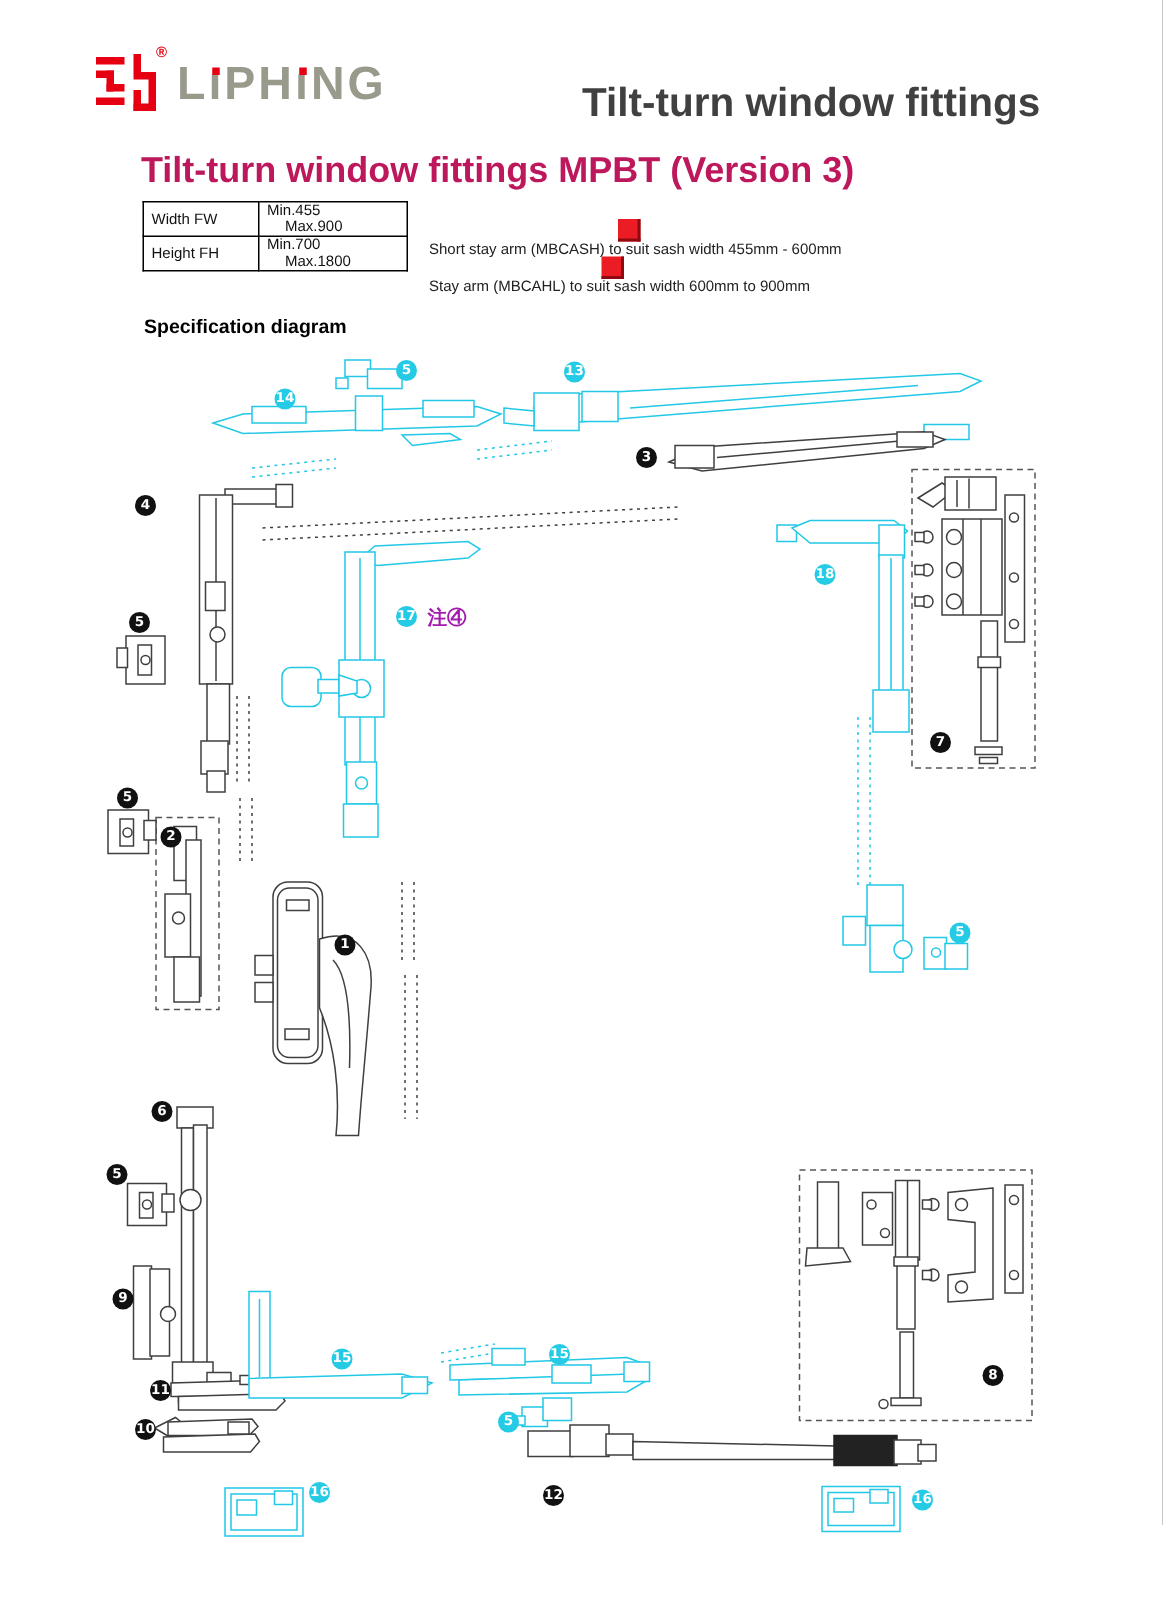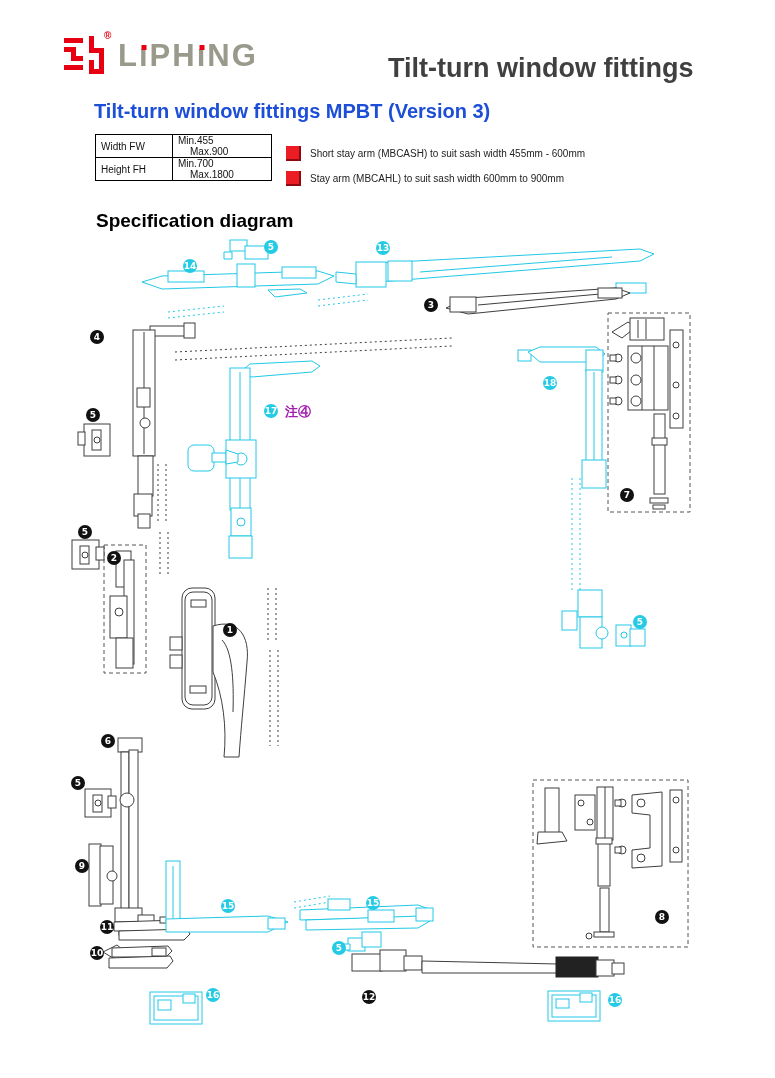--- a/index.html
+++ b/index.html
@@ -8,33 +8,33 @@
 
   
   .logo-icon{position:absolute;left:64px;top:36px;width:46px;height:42px;}
   .reg-mark{position:absolute;left:104px;top:30px;font-size:10px;color:#e60012;font-weight:bold;}
   .brand{position:absolute;left:118px;top:38px;font-size:31px;font-weight:bold;
          color:#9a9a8c;letter-spacing:2px;}
   .dotless{position:relative;display:inline-block;}
   .reddot{position:absolute;left:50%;transform:translateX(-50%);top:7px;width:5px;height:5px;background:#e60012;}
   .page-title{position:absolute;left:388px;top:53px;font-size:27px;font-weight:600;color:#404040;}
 
-  .section-title{position:absolute;left:94px;top:100px;font-size:20px;font-weight:600;color:#1d4ed8;}
-  .spec-heading{position:absolute;left:96px;top:210px;font-size:19px;font-weight:600;color:#000;}
+  .section-title{position:absolute;left:94px;top:100px;font-size:24px;font-weight:600;color:#be185d;}
+  .spec-heading{position:absolute;left:96px;top:210px;font-size:13px;font-weight:600;color:#000;}
 
   
   .sash-table{position:absolute;left:95px;top:134px;width:177px;border-collapse:collapse;}
   .sash-table td{border:1px solid #000;font-size:10px;height:22px;padding:0 5px;color:#111;}
   .sash-table .th{text-align:center;font-size:11.5px;}
   .sash-table .lbl{width:66px;}
   .sash-table .vals span{display:inline-block;}
   .sash-table .vals .mx{margin-left:12px;}
 
   
-  .legend-item{position:absolute;left:286px;display:flex;align-items:center;}
+  .legend-item{position:absolute;left:286px;display:flex;align-items:center;flex-direction:column;}
   .legend-item.l0{top:146px;} .legend-item.l1{top:171px;}
   .swatch{width:13px;height:13px;background:#ec1c24;border-right:2px solid #8f0a10;
           border-bottom:2px solid #8f0a10;margin-right:9px;flex:none;}
   .legend-text{font-size:10px;color:#222;}
 
   
   .art{position:absolute;left:0;top:0;}
   .g{stroke:#3f3f3f;fill:#fff;stroke-width:1;}
   .gn{stroke:#3f3f3f;fill:none;stroke-width:1;}
   .cy{stroke:#22c8e6;fill:#fff;stroke-width:1;}

